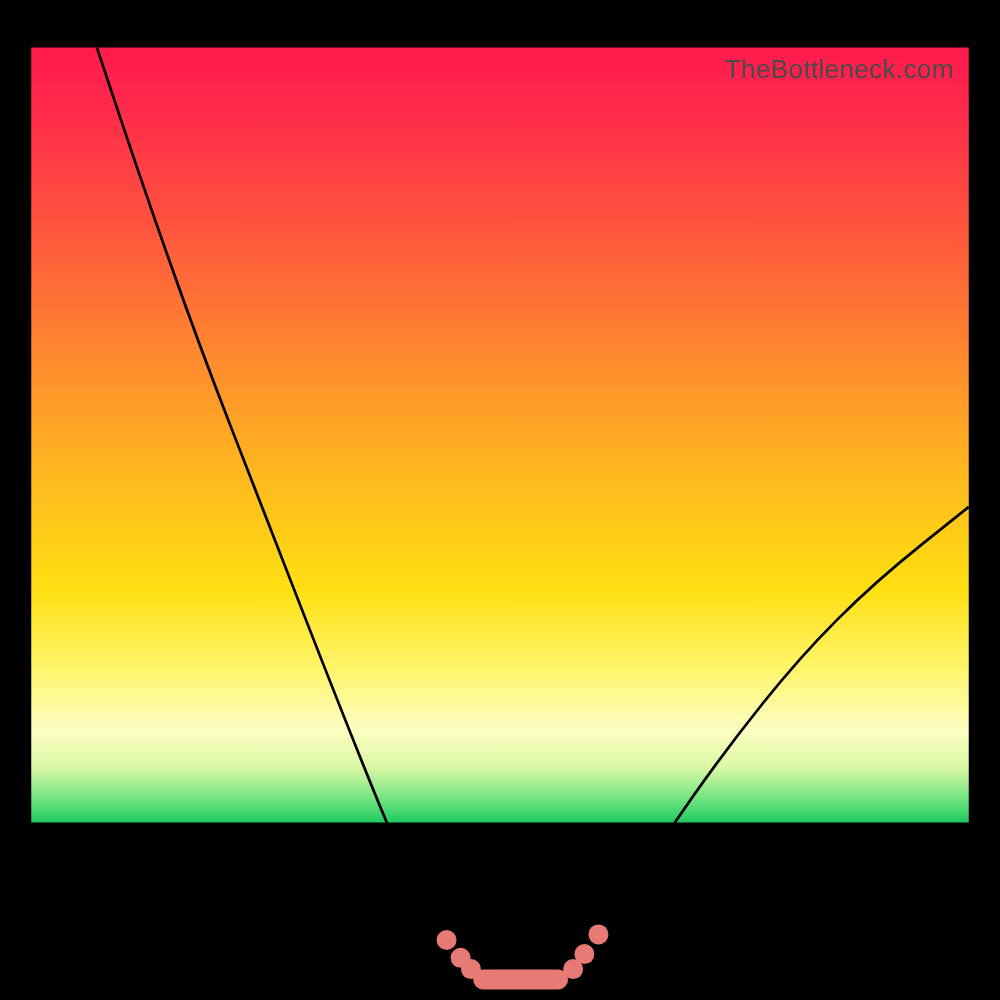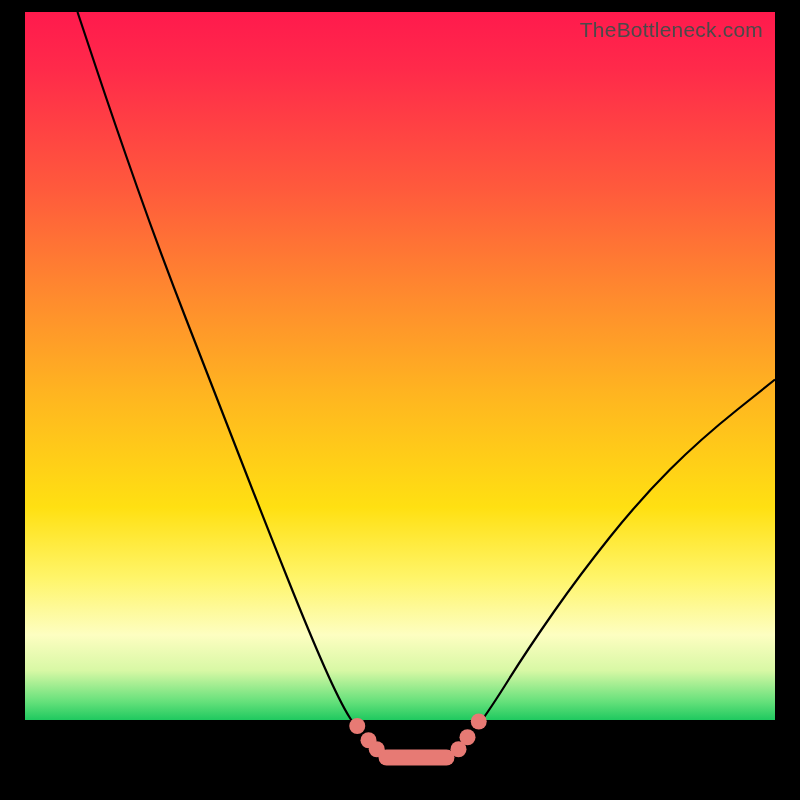--- a/index.html
+++ b/index.html
@@ -13,23 +13,23 @@
   }
   .frame {
     position: relative;
     width: 800px;
     height: 800px;
     background: #000;
   }
   .plot-area {
     position: absolute;
     left: 25px;
-    top: 12px;
+    top: 38px;
     width: 750px;
-    height: 708px;
+    height: 620px;
     
     background: linear-gradient(
       to bottom,
       #ff1a4d 0%,
       #ff2a4a 8%,
       #ff5a3c 25%,
       #ff8a2e 40%,
       #ffb81f 55%,
       #ffe012 70%,
       #fff56a 80%,

